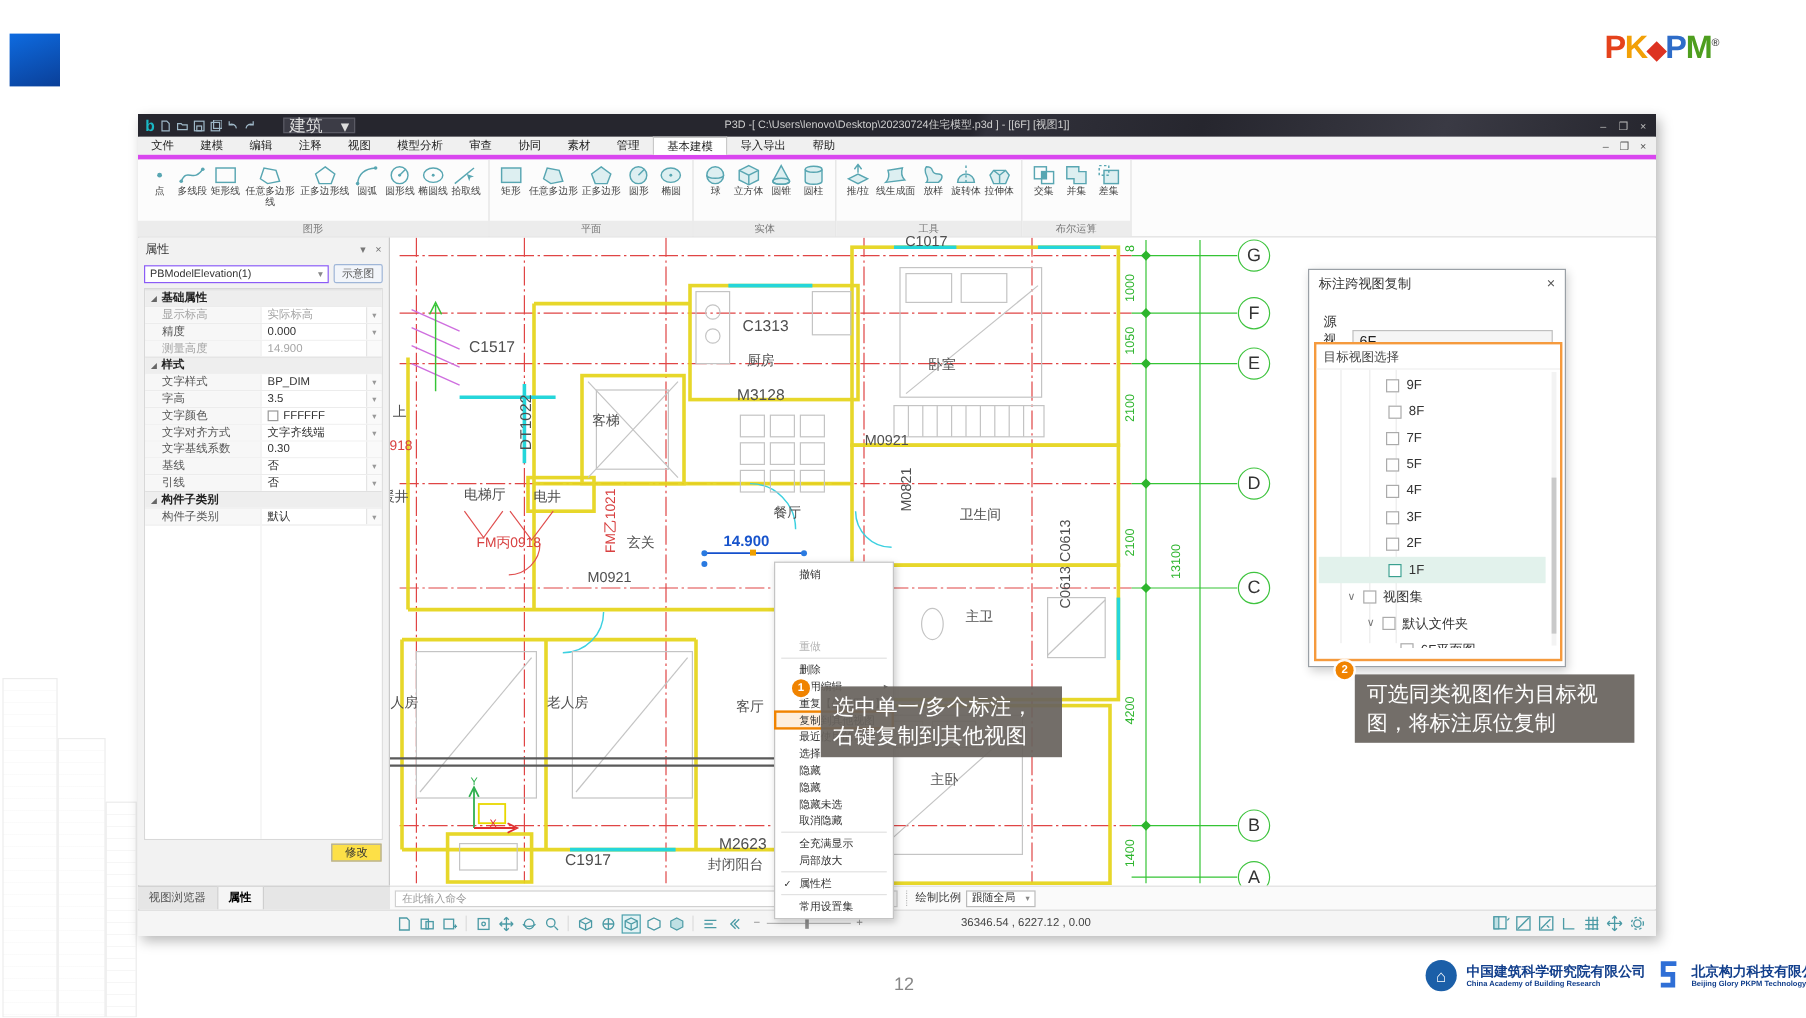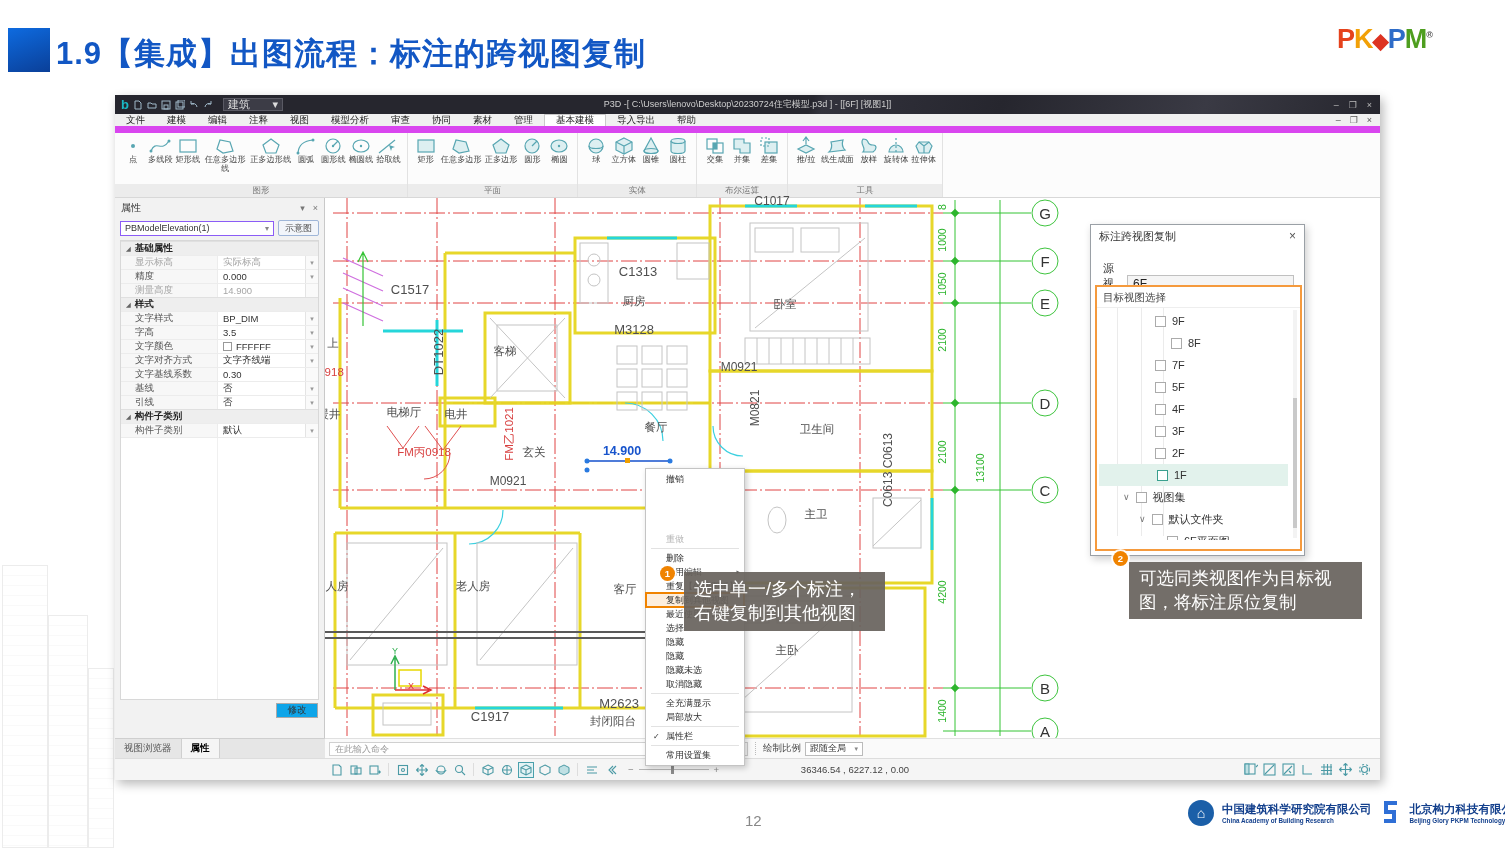--- a/index.html
+++ b/index.html
@@ -17,26 +17,26 @@
   
   .win{position:absolute;left:115px;top:95px;width:1265px;height:685px;border:1px solid #8e8e8e;
     background:#fff;box-shadow:3px 4px 10px rgba(0,0,0,.28);}
   .titlebar{position:absolute;left:115px;top:95px;width:1265px;height:19px;
     background:linear-gradient(110deg,#26262e 55%,#32323c 56%,#26262e 70%,#3a3a44 86%,#26262e 100%);
     display:flex;align-items:center;color:#c9c9c9;font-size:9px;}
   .qa-icons{display:flex;align-items:center;gap:4px;padding-left:6px;}
   .b-logo{color:#1ab8c5;font-weight:bold;font-size:13px;line-height:1;}
   .qa-ic{width:10px;height:10px;display:inline-block;}
   .qa-ic svg{display:block;}
-  .mode-dd{margin-left:6px;width:60px;height:13px;background:#3c3c46;border:1px solid #5a5a64;
-    color:#ddd;font-size:11px;display:flex;align-items:center;justify-content:space-between;padding:0 4px;}
+  .mode-dd{margin-left:19px;width:60px;height:13px;background:#3c3c46;border:1px solid #5a5a64;
+    color:#ddd;font-size:14px;display:flex;align-items:center;justify-content:space-between;padding:0 4px;}
   .win-title{position:absolute;left:0;right:0;text-align:center;font-size:9px;color:#cfcfcf;pointer-events:none;}
   .tb-controls{margin-left:auto;display:flex;gap:10px;padding-right:8px;font-size:9px;color:#bbb;z-index:2;}
   .menubar{position:absolute;left:115px;top:114px;width:1265px;height:19px;background:#f0f0f0;
-    border-bottom:7px solid #d946ef;display:flex;align-items:stretch;font-size:9.5px;color:#222;}
+    border-bottom:4px solid #d946ef;display:flex;align-items:stretch;font-size:9.5px;color:#222;}
   .menu-item{display:flex;align-items:center;padding:0 11px;}
   .menu-item.active{background:#fff;border:1px solid #c9c9c9;border-bottom:none;}
   .mb-controls{margin-left:auto;display:flex;gap:9px;align-items:center;padding-right:8px;color:#555;font-size:9px;}
 
   
   .ribbon{position:absolute;left:115px;top:133px;width:1265px;height:65px;background:#fcfcfc;
     border-bottom:1px solid #d8d8d8;display:flex;}
   .rgroup{display:flex;flex-direction:column;border-right:1px solid #e2e2e2;}
   .rtools{display:flex;align-items:flex-start;padding:3px 5px 0 5px;height:52px;gap:1px;}
   .rlabel{height:13px;background:#ececec;font-size:8.5px;color:#777;text-align:center;line-height:13px;}
@@ -65,21 +65,21 @@
   .prow{height:14px;display:flex;border-top:1px solid #ececec;align-items:stretch;}
   .plabel{flex:0 0 96px;background:#f7f7f7;padding-left:14px;display:flex;align-items:center;color:#555;}
   .pval{flex:1;background:#fff;display:flex;align-items:center;padding-left:5px;color:#333;border-left:1px solid #ececec;}
   .pdd{flex:0 0 13px;border-left:1px solid #e4e4e4;background:#fafafa;display:flex;align-items:center;
     justify-content:center;color:#999;font-size:7px;}
   .dis .plabel,.dis .pval{color:#a6a6a6;}
   .swatch{width:9px;height:9px;border:1px solid #999;background:#fff;margin-right:4px;}
   .pfill{height:262px;background:#fff;border-top:1px solid #ececec;position:relative;}
   .pfill:before{content:"";position:absolute;left:96px;top:0;bottom:0;border-left:1px solid #f0f0f0;}
   .modify-row{display:flex;justify-content:flex-end;padding:3px 6px;}
-  .btn-modify{width:42px;height:15px;border:1px solid #aaa;background:#0ea5e9;font-size:9.5px;color:#333;
+  .btn-modify{width:42px;height:15px;border:1px solid #aaa;background:#fde047;font-size:9.5px;color:#333;
     display:flex;align-items:center;justify-content:center;}
   .ptabs{position:absolute;left:115px;top:738px;width:210px;height:20px;background:#e6e6e6;
     border-top:1px solid #cfcfcf;display:flex;align-items:stretch;font-size:9.5px;color:#555;}
   .ptab{display:flex;align-items:center;padding:0 9px;}
   .ptab.active{background:#f5f5f5;color:#000;font-weight:bold;border-right:1px solid #cfcfcf;border-left:1px solid #cfcfcf;}
 
   
   .canvas{position:absolute;left:325px;top:198px;width:1055px;height:540px;background:#fff;overflow:hidden;}
   .cad{position:absolute;left:0;top:0;}
   .cvl{position:absolute;transform:translate(-50%,-50%);white-space:nowrap;font-size:11.5px;color:#4f4f4f;}
@@ -164,21 +164,20 @@
 </head>
 <body>
 
 <div class="slide">
 
   <div class="bldg" style="left:2px;top:565px;width:46px;height:283px;"></div>
   <div class="bldg" style="left:48px;top:615px;width:40px;height:233px;"></div>
   <div class="bldg" style="left:88px;top:668px;width:26px;height:180px;"></div>
 
   <div class="title-block"></div>
-  <div class="slide-title">1.9【集成】出图流程：标注的跨视图复制</div>
   <div class="pkpm-logo">
     <span style="color:#e5421c">P</span><span style="color:#f2a007">K</span><span style="color:#dd3322;font-size:21px;">◆</span><span style="color:#2e6cc8">P</span><span style="color:#4e9e1f">M</span><sup>®</sup>
   </div>
 
   <div class="win"></div>
 
   <div class="titlebar">
     <div class="qa-icons">
       <span class="b-logo">b</span>
       <span class="qa-ic">
@@ -382,20 +381,58 @@
               </svg></span>
             <span class="tlabel">圆柱</span>
           </div>
       </div>
       <div class="rlabel">实体</div>
     </div>
     <div class="rgroup">
       <div class="rtools">
         <div class="tool">
             <span class="ti"><svg viewBox="0 0 24 20" width="24" height="20">
+                <path d="M4,13 L12,9 L20,13 L12,17 Z" class="sf"></path>
+                <path d="M12,8 V2 M9,5 L12,1 L15,5" class="s"></path>
+              </svg></span>
+            <span class="tlabel">推/拉</span>
+          </div>
+        <div class="tool">
+            <span class="ti"><svg viewBox="0 0 24 20" width="24" height="20">
+                <path d="M4,16 Q8,12 6,6 L18,4 Q16,10 20,14 Z" class="sf"></path>
+              </svg></span>
+            <span class="tlabel">线生成面</span>
+          </div>
+        <div class="tool">
+            <span class="ti"><svg viewBox="0 0 24 20" width="24" height="20">
+                <path d="M6,3 C14,3 8,9 16,9 C20,9 20,13 16,16 L6,16 C10,12 2,8 6,3 Z" class="sf"></path>
+              </svg></span>
+            <span class="tlabel">放样</span>
+          </div>
+        <div class="tool">
+            <span class="ti"><svg viewBox="0 0 24 20" width="24" height="20">
+                <path d="M5,16 A7,7 0 0 1 19,16 Z" class="sf"></path>
+                <line x1="12" y1="2" x2="12" y2="18" class="s" stroke-dasharray="2 2"></line>
+              </svg></span>
+            <span class="tlabel">旋转体</span>
+          </div>
+        <div class="tool">
+            <span class="ti"><svg viewBox="0 0 24 20" width="24" height="20">
+                <path d="M7,6 L17,6 L20,10 L17,17 L7,17 L4,10 Z" class="sf"></path>
+                <path d="M7,6 L12,10 L17,6 M12,10 V17" class="s"></path>
+              </svg></span>
+            <span class="tlabel">拉伸体</span>
+          </div>
+      </div>
+      <div class="rlabel">工具</div>
+    </div>
+    <div class="rgroup">
+      <div class="rtools">
+        <div class="tool">
+            <span class="ti"><svg viewBox="0 0 24 20" width="24" height="20">
                 <rect x="4" y="3" width="10" height="10" class="s"></rect>
                 <rect x="10" y="7" width="10" height="10" class="s"></rect>
                 <rect x="10" y="7" width="4" height="6" class="f"></rect>
               </svg></span>
             <span class="tlabel">交集</span>
           </div>
         <div class="tool">
             <span class="ti"><svg viewBox="0 0 24 20" width="24" height="20">
                 <path d="M4,3 H14 V7 H20 V17 H10 V13 H4 Z" class="sf"></path>
               </svg></span>
@@ -403,58 +440,20 @@
           </div>
         <div class="tool">
             <span class="ti"><svg viewBox="0 0 24 20" width="24" height="20">
                 <rect x="8" y="6" width="12" height="11" class="sf"></rect>
                 <rect x="4" y="2" width="8" height="8" class="s" stroke-dasharray="2 2"></rect>
               </svg></span>
             <span class="tlabel">差集</span>
           </div>
       </div>
       <div class="rlabel">布尔运算</div>
-    </div>
-    <div class="rgroup">
-      <div class="rtools">
-        <div class="tool">
-            <span class="ti"><svg viewBox="0 0 24 20" width="24" height="20">
-                <path d="M4,13 L12,9 L20,13 L12,17 Z" class="sf"></path>
-                <path d="M12,8 V2 M9,5 L12,1 L15,5" class="s"></path>
-              </svg></span>
-            <span class="tlabel">推/拉</span>
-          </div>
-        <div class="tool">
-            <span class="ti"><svg viewBox="0 0 24 20" width="24" height="20">
-                <path d="M4,16 Q8,12 6,6 L18,4 Q16,10 20,14 Z" class="sf"></path>
-              </svg></span>
-            <span class="tlabel">线生成面</span>
-          </div>
-        <div class="tool">
-            <span class="ti"><svg viewBox="0 0 24 20" width="24" height="20">
-                <path d="M6,3 C14,3 8,9 16,9 C20,9 20,13 16,16 L6,16 C10,12 2,8 6,3 Z" class="sf"></path>
-              </svg></span>
-            <span class="tlabel">放样</span>
-          </div>
-        <div class="tool">
-            <span class="ti"><svg viewBox="0 0 24 20" width="24" height="20">
-                <path d="M5,16 A7,7 0 0 1 19,16 Z" class="sf"></path>
-                <line x1="12" y1="2" x2="12" y2="18" class="s" stroke-dasharray="2 2"></line>
-              </svg></span>
-            <span class="tlabel">旋转体</span>
-          </div>
-        <div class="tool">
-            <span class="ti"><svg viewBox="0 0 24 20" width="24" height="20">
-                <path d="M7,6 L17,6 L20,10 L17,17 L7,17 L4,10 Z" class="sf"></path>
-                <path d="M7,6 L12,10 L17,6 M12,10 V17" class="s"></path>
-              </svg></span>
-            <span class="tlabel">拉伸体</span>
-          </div>
-      </div>
-      <div class="rlabel">工具</div>
     </div>
   </div>
 
   <div class="canvas">
     <svg class="cad" width="755" height="540" viewBox="0 0 755 540">
 
       <g stroke="#e04545" stroke-width="1" stroke-dasharray="16 3 2 3" fill="none">
         <line x1="8" y1="15" x2="618" y2="15"></line>
           <line x1="8" y1="63" x2="618" y2="63"></line>
         <line x1="8" y1="105" x2="618" y2="105"></line>
@@ -798,21 +797,21 @@
     <div class="tgt-box">
       <div class="tgt-label">目标视图选择</div>
       <div class="tree">
         <div class="guide" style="left:20px;"></div>
           <div class="guide" style="left:44px;"></div>
           <div class="guide" style="left:66px;"></div>
         <div class="trow" style="left:58px;top:2px;">
             <span class="cb"></span>
             <span>9F</span>
           </div>
-        <div class="trow" style="left:74px;top:24px;">
+        <div class="trow" style="left:60px;top:24px;">
             <span class="cb"></span>
             <span>8F</span>
           </div>
         <div class="trow" style="left:58px;top:46px;">
             <span class="cb"></span>
             <span>7F</span>
           </div>
         <div class="trow" style="left:58px;top:68px;">
             <span class="cb"></span>
             <span>5F</span>

